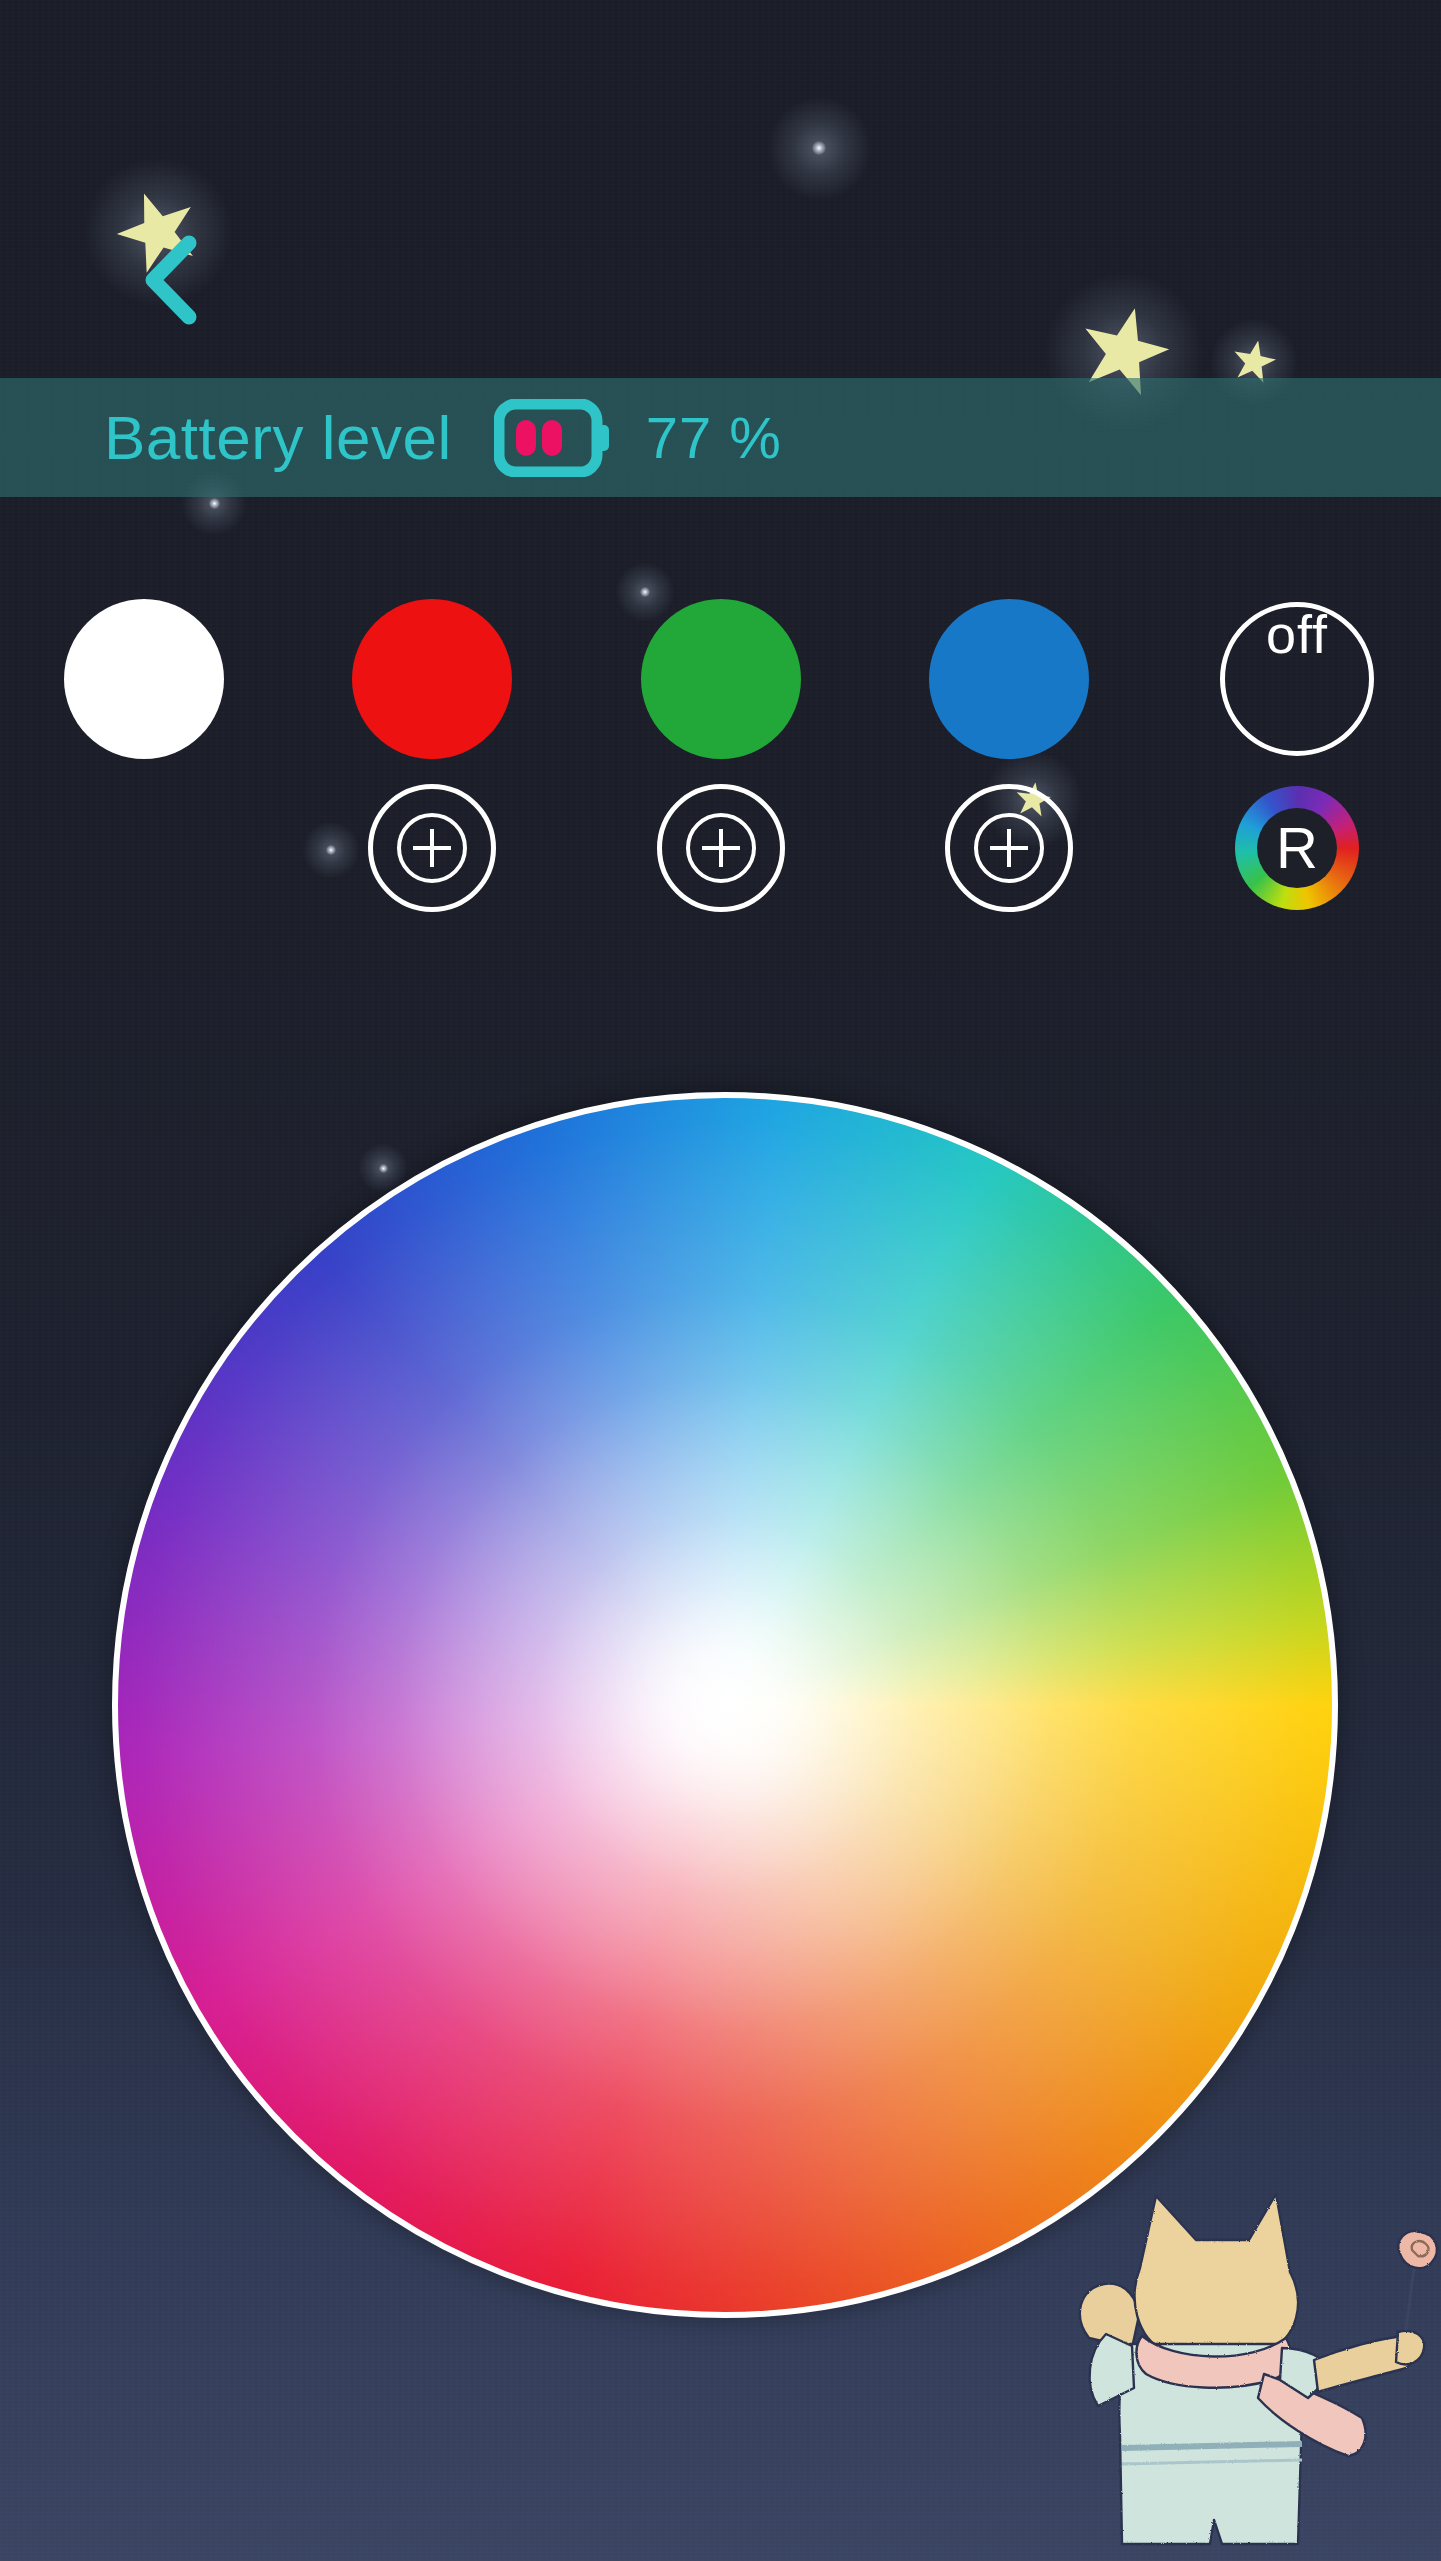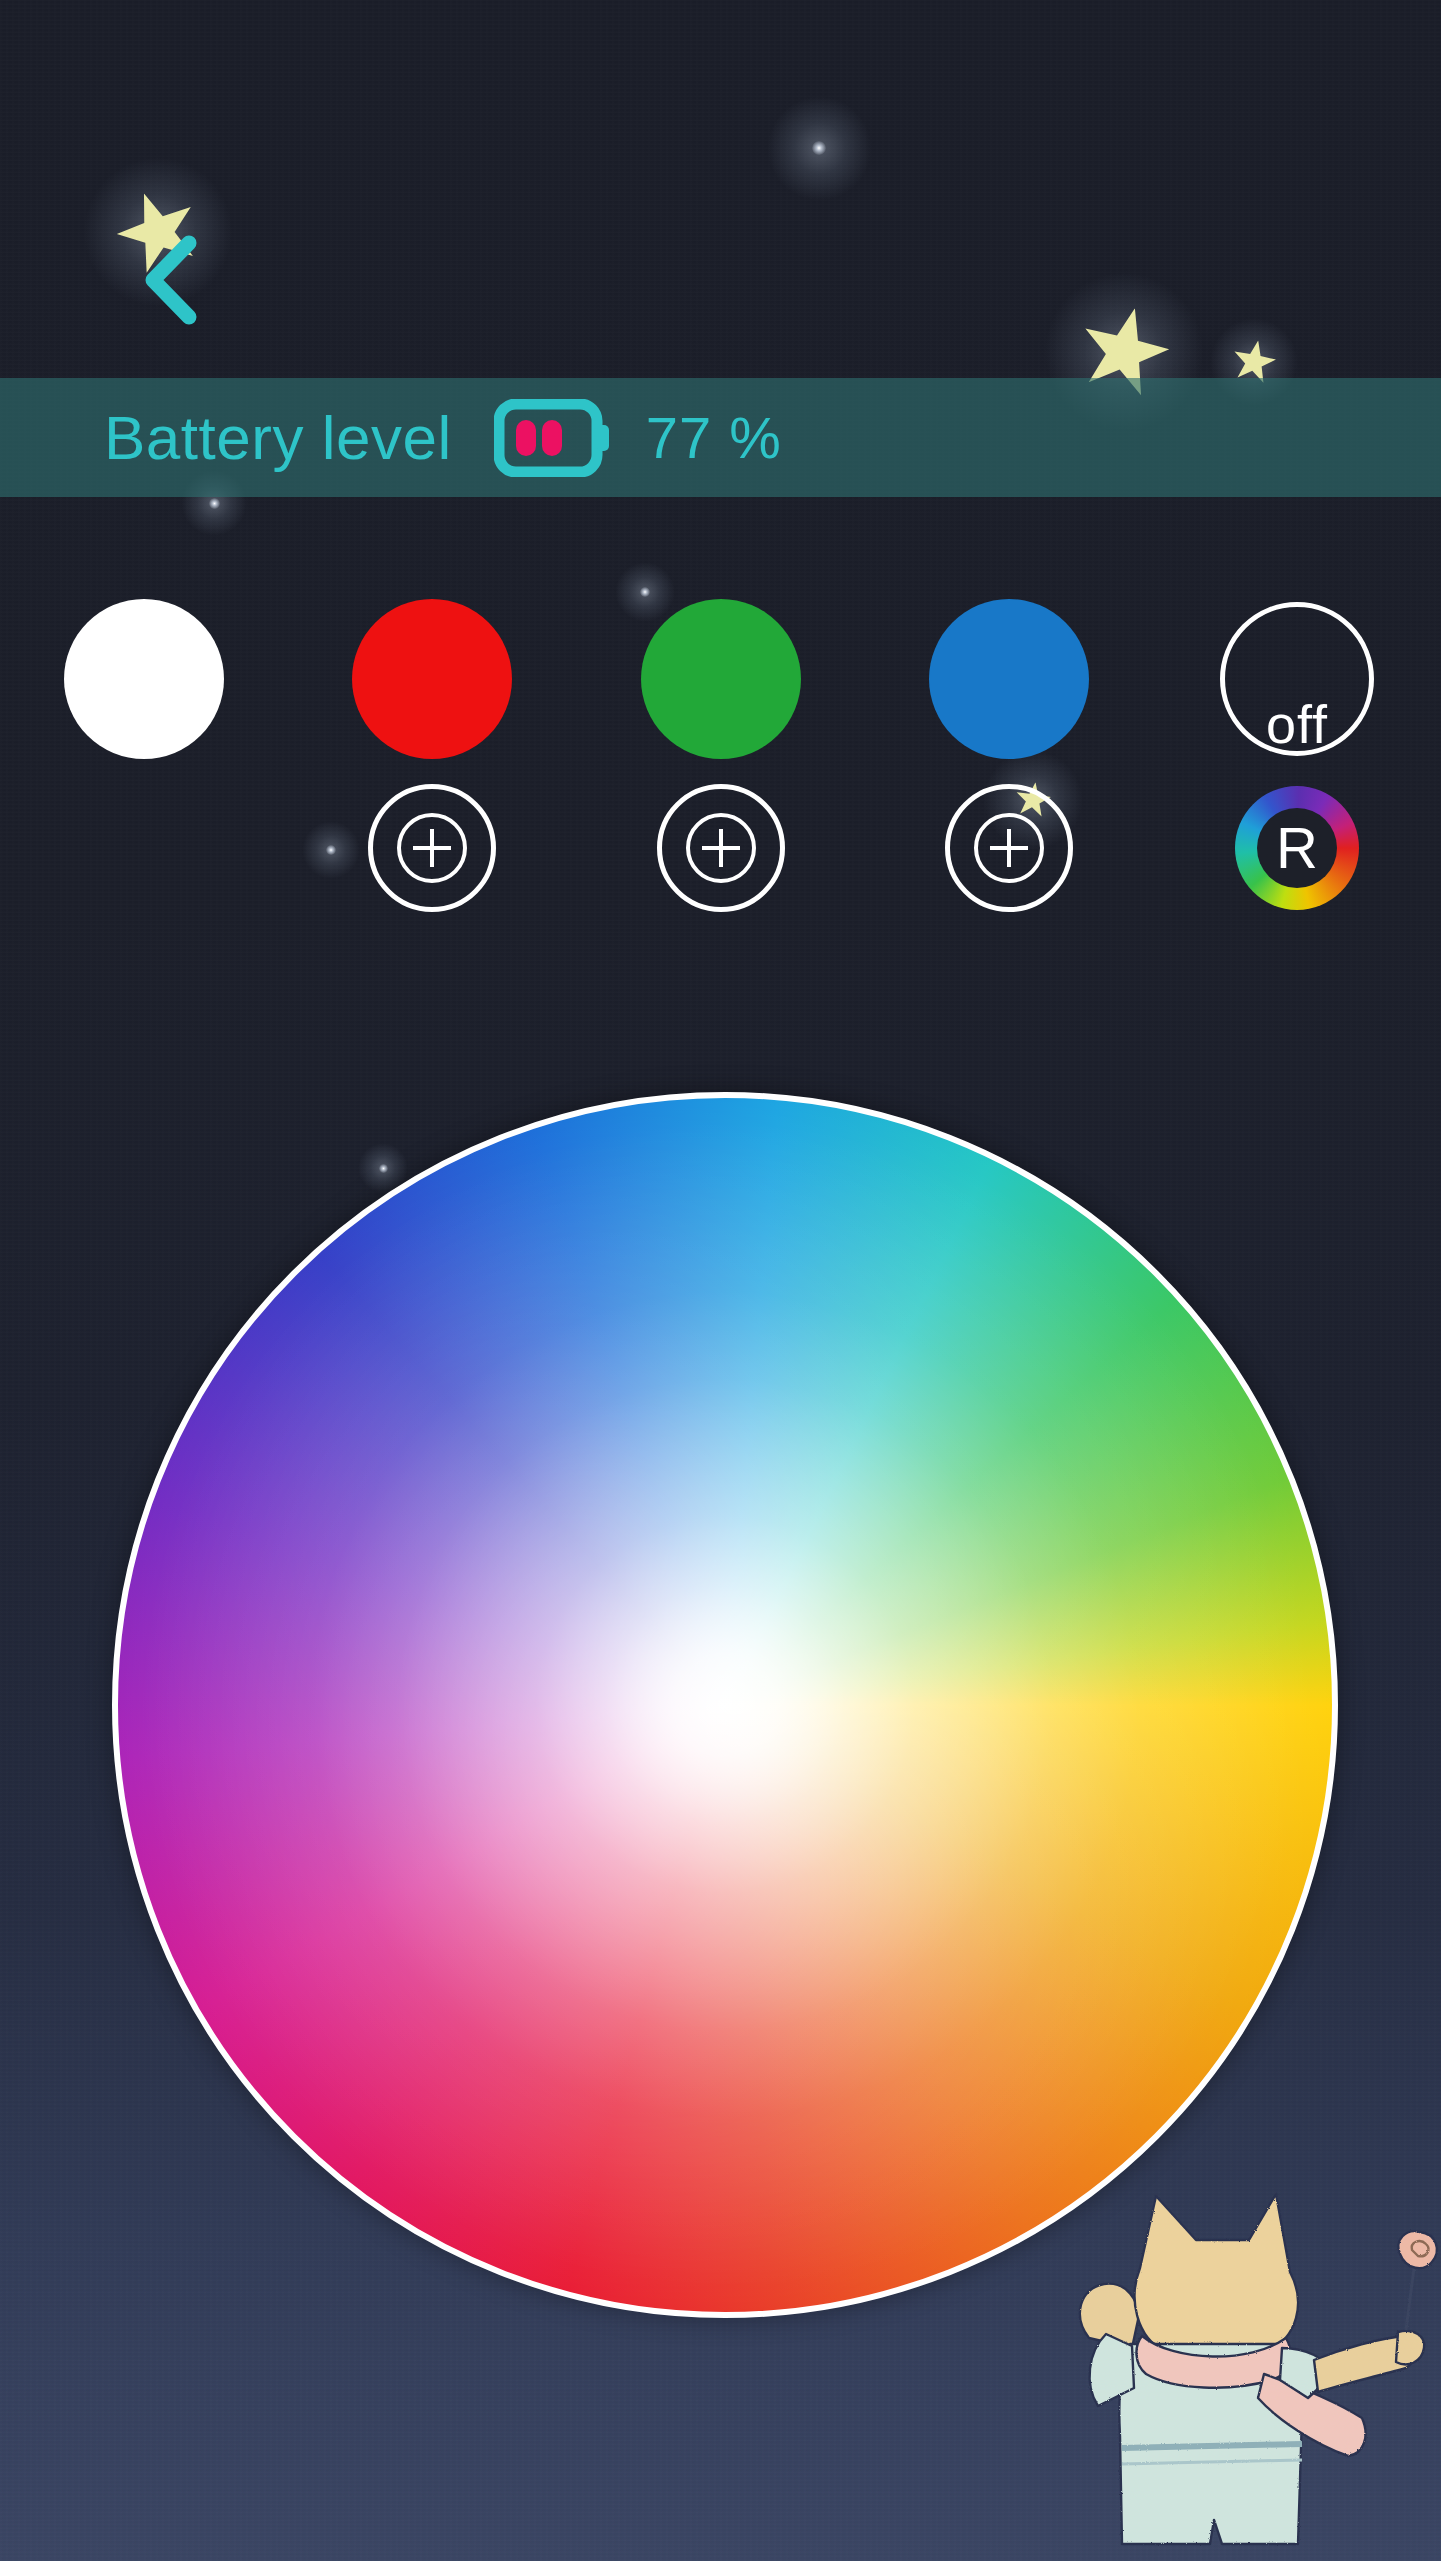--- a/index.html
+++ b/index.html
@@ -99,21 +99,21 @@
     z-index:7;
   }
   .preset-slot {
     flex:1 1 0;
     display:flex; align-items:center; justify-content:center;
   }
   .swatch {
     width:160px; height:160px;
     border-radius:50%;
     cursor:pointer;
-    display:flex; align-items:flex-end; justify-content:center;
+    display:flex; align-items:flex-start; justify-content:center;
   }
   .swatch.outline {
     width:154px; height:154px;
     background:transparent;
     border:5px solid #ffffff;
   }
   .swatch .off-txt {
     color:#ffffff;
     font-size:54px;
     line-height:1;

